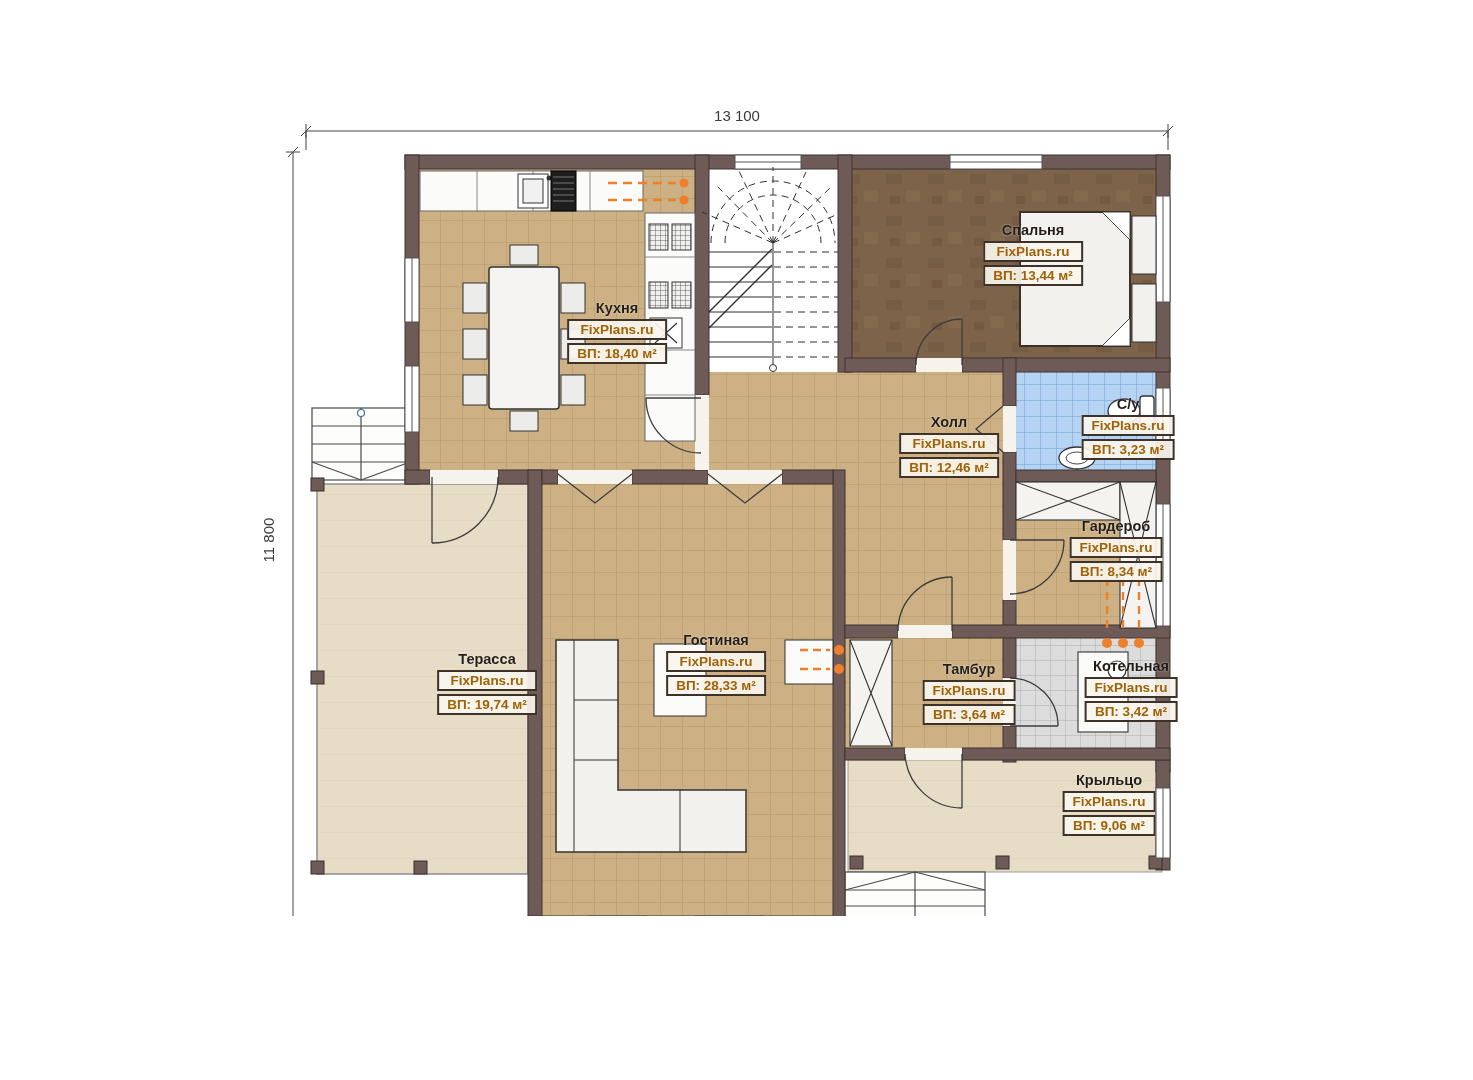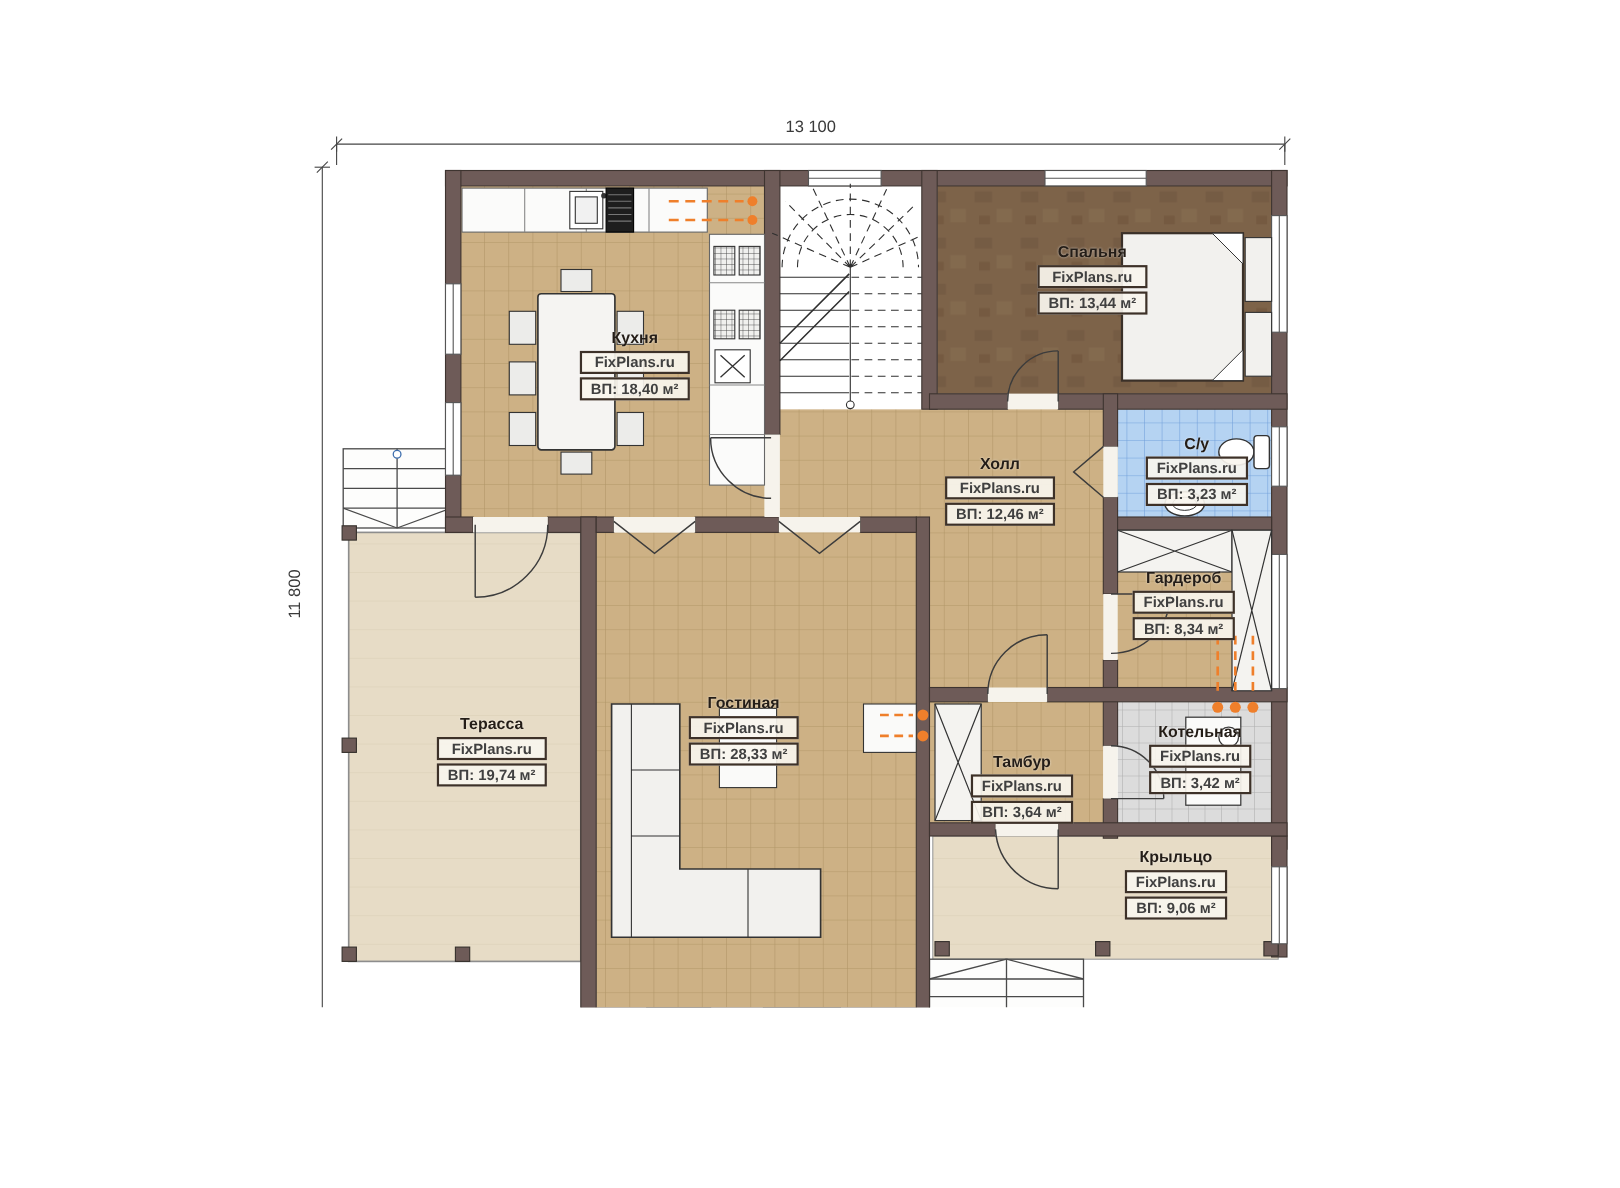--- a/index.html
+++ b/index.html
@@ -1,22 +1,22 @@
 <!DOCTYPE html>
 <html><head>
 <meta charset="utf-8">
 <style>
   html,body{margin:0;padding:0;background:#fff;}
   #stage{position:relative;width:1473px;height:916px;background:#ffffff;overflow:hidden;
          font-family:"Liberation Sans", sans-serif;}
   #plan-svg{position:absolute;left:0;top:0;}
-  .room-label{position:absolute;transform:translateX(-50%);z-index:5;text-align:center;}
+  .room-label{position:absolute;transform:translateX(-50%);z-index:5;text-align:center;margin-left:40px;}
   .room-name{font-size:14.5px;font-weight:700;color:#241d17;white-space:nowrap;margin-bottom:2px;
              text-shadow:0 0 2px rgba(255,255,255,.7);}
-  .room-box{border:2px solid #3d3128;background:rgba(248,245,238,.92);color:#404040;
+  .room-box{border:2px solid #3d3128;background:rgba(248,245,238,.92);color:#a16207;
             font-size:13.5px;font-weight:600;padding:1px 8px;margin-top:3px;white-space:nowrap;}
   .dim{position:absolute;font-size:15px;color:#3a3a3a;z-index:4;white-space:nowrap;}
   .dim-top{left:737px;top:107px;transform:translateX(-50%);}
   .dim-left{left:268px;top:540px;transform:translate(-50%,-50%) rotate(-90deg);}
 </style>
 </head>
 <body>
 
 <div id="stage">
 
@@ -336,21 +336,21 @@
 <div class="room-label" style="left:447px;top:651px">
   <div class="room-name">Терасса</div>
   <div class="room-box">FixPlans.ru</div>
   <div class="room-box">ВП: 19,74 м²</div>
 </div>
 <div class="room-label" style="left:676px;top:632px">
   <div class="room-name">Гостиная</div>
   <div class="room-box">FixPlans.ru</div>
   <div class="room-box">ВП: 28,33 м²</div>
 </div>
-<div class="room-label" style="left:929px;top:685px">
+<div class="room-label" style="left:929px;top:661px">
   <div class="room-name">Тамбур</div>
   <div class="room-box">FixPlans.ru</div>
   <div class="room-box">ВП: 3,64 м²</div>
 </div>
 <div class="room-label" style="left:1091px;top:658px">
   <div class="room-name">Котельная</div>
   <div class="room-box">FixPlans.ru</div>
   <div class="room-box">ВП: 3,42 м²</div>
 </div>
 <div class="room-label" style="left:1069px;top:772px">

